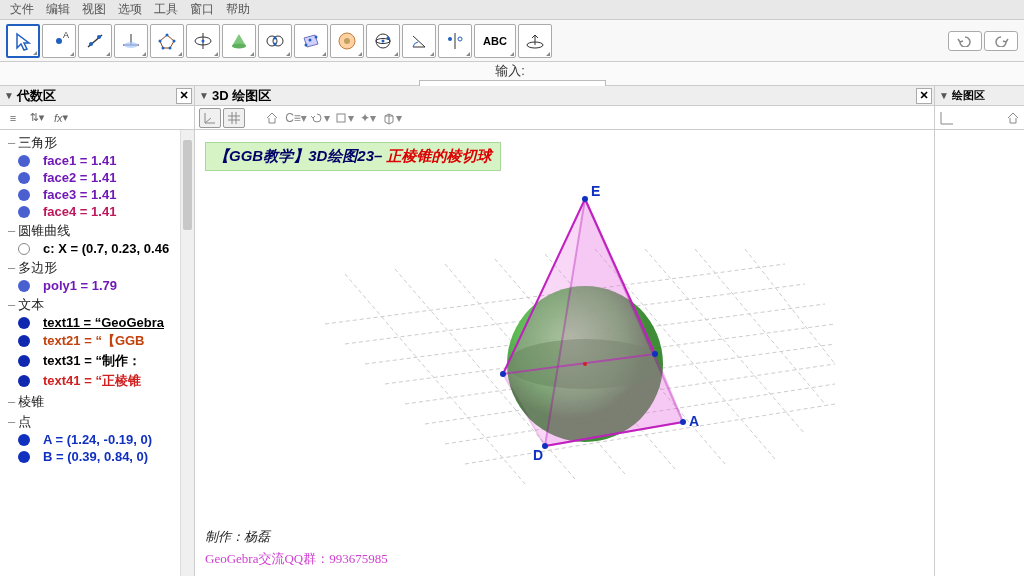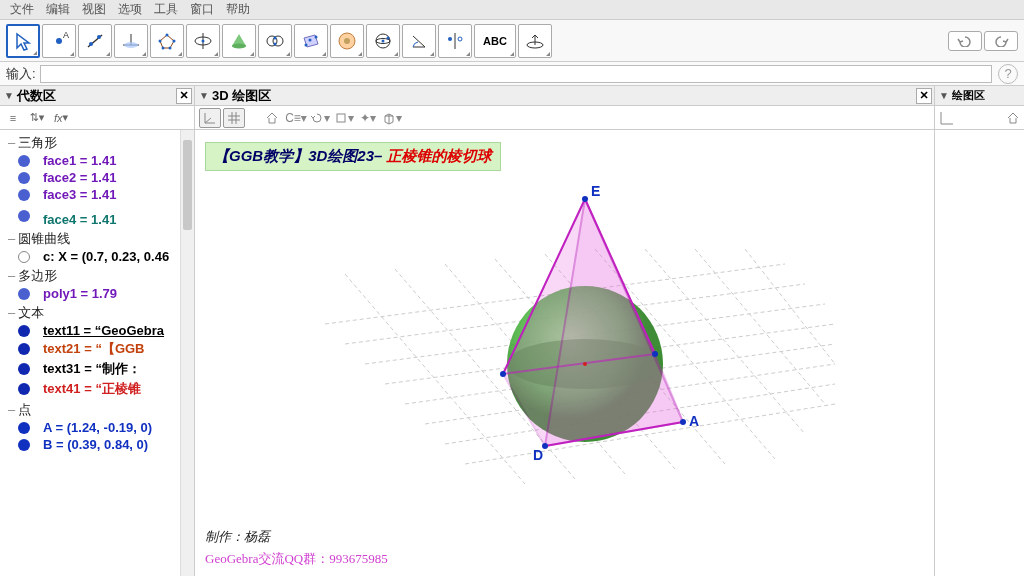--- a/index.html
+++ b/index.html
@@ -6,21 +6,21 @@
 body { width: 1024px; height: 576px; overflow: hidden; background: #f0f0f0; font-size: 12px; }
 .menubar { height: 20px; background: #e8e8e8; display: flex; align-items: center; padding: 0 4px; border-bottom: 1px solid #ccc; }
 .menubar span { padding: 0 6px; color: #555; cursor: pointer; }
 .toolbar { height: 42px; background: #f8f8f8; display: flex; align-items: center; padding: 2px 6px; border-bottom: 1px solid #ccc; }
 .tool-btn { width: 34px; height: 34px; border: 1px solid #aaa; background: #fff; margin-right: 2px; display: flex; align-items: center; justify-content: center; cursor: pointer; position: relative; border-radius: 2px; }
 .tool-btn.active { border: 2px solid #2060c0; }
 .tool-btn.text { width: 42px; font-size: 11px; font-weight: bold; }
 .tool-dd { position:absolute; right:1px; bottom:1px; width:0; height:0; border-left:4px solid transparent; border-bottom:4px solid #888;}
 .toolbar-right { margin-left: auto; display: flex; gap: 2px; }
 .tr-btn { width: 34px; height: 20px; border: 1px solid #aaa; background: #fff; display:flex; align-items:center; justify-content:center; border-radius:3px; }
-.input-row { height: 24px; background: #fafafa; display: flex; align-items: center; border-bottom: 1px solid #ccc; padding: 0 6px; }
+.input-row { height: 24px; background: #fafafa; display: flex; align-items: center; border-bottom: 1px solid #ccc; padding: 0 6px; flex-direction: column; }
 .input-row label { font-size: 13px; color: #333; margin-right: 4px; }
 .input-row input { flex: 1; height: 18px; border: 1px solid #bbb; background: #fff; padding: 0 4px; }
 .help-ic { width: 20px; height: 20px; border-radius: 50%; border: 1px solid #bbb; color: #999; display:flex; align-items:center; justify-content:center; margin-left:6px; font-size:13px; cursor:pointer;}
 .main { display: flex; height: 490px; }
 .panel-header { height: 20px; background: #eee; border-bottom: 1px solid #ccc; display: flex; align-items: center; padding: 0 4px; font-weight: bold; font-size: 13px; position:relative; }
 .panel-header .tri { margin-right: 3px; font-size:10px; color:#555;}
 .panel-header .x { position:absolute; right:2px; width:16px; height:16px; border:1px solid #aaa; display:flex; align-items:center; justify-content:center; font-size:11px; cursor:pointer; background:#fff;}
 .algebra { width: 195px; background: #fff; border-right: 1px solid #ccc; display:flex; flex-direction:column;}
 .alg-toolbar { height: 24px; border-bottom: 1px solid #ccc; display:flex; align-items:center; padding: 0 4px; gap:6px;}
 .alg-toolbar .ic { width:18px; height:16px; display:flex; align-items:center; justify-content:center; color:#666; font-size:11px; cursor:pointer;}
@@ -217,21 +217,21 @@
         <div class="alg-item">
           <div class="dot" style="background: rgb(74, 96, 208);"></div>
           <span style="color: rgb(112, 24, 184);">face2 = 1.41</span>
         </div>
         <div class="alg-item">
           <div class="dot" style="background: rgb(74, 96, 208);"></div>
           <span style="color: rgb(112, 24, 184);">face3 = 1.41</span>
         </div>
         <div class="alg-item">
           <div class="dot" style="background: rgb(74, 96, 208);"></div>
-          <span style="color: #0f766e; margin-top: 8px;">face4 = 1.41</span>
+          <span style="color: #be185d;">face4 = 1.41</span>
         </div>
         <div class="alg-group">圆锥曲线</div>
         <div class="alg-item">
           <div class="circ"></div>
           <span style="color: rgb(0, 0, 0);">c: X = (0.7, 0.23, 0.46</span>
         </div>
         <div class="alg-group">多边形</div>
         <div class="alg-item">
           <div class="dot" style="background: rgb(74, 96, 208);"></div>
           <span style="color: rgb(112, 24, 184);">poly1 = 1.79</span>
@@ -246,20 +246,21 @@
           <span style="color: #c2410c; text-align: center;">text21  = “【GGB</span>
         </div>
         <div class="alg-item">
           <div class="dot" style="background: rgb(16, 40, 176);"></div>
           <span style="color: rgb(0, 0, 0);">text31  = “制作：</span>
         </div>
         <div class="alg-item">
           <div class="dot" style="background: rgb(16, 40, 176);"></div>
           <span style="color: rgb(208, 32, 32);">text41  = “正棱锥</span>
         </div>
+        <div class="alg-group">棱锥</div>
         <div class="alg-group">点</div>
         <div class="alg-item">
           <div class="dot" style="background: rgb(16, 48, 192);"></div>
           <span style="color: rgb(16, 48, 192);">A = (1.24, -0.19, 0)</span>
         </div>
         <div class="alg-item">
           <div class="dot" style="background: rgb(16, 48, 192);"></div>
           <span style="color: rgb(16, 48, 192);">B = (0.39, 0.84, 0)</span>
         </div>
         <div class="scrollbar-v">

